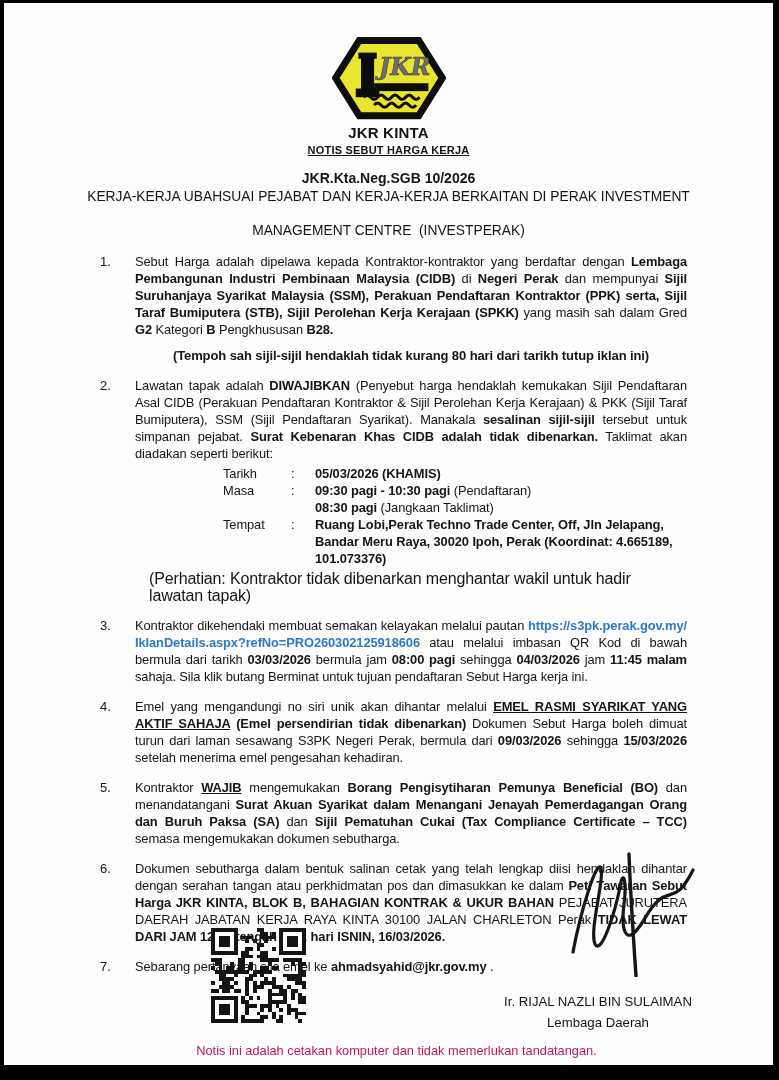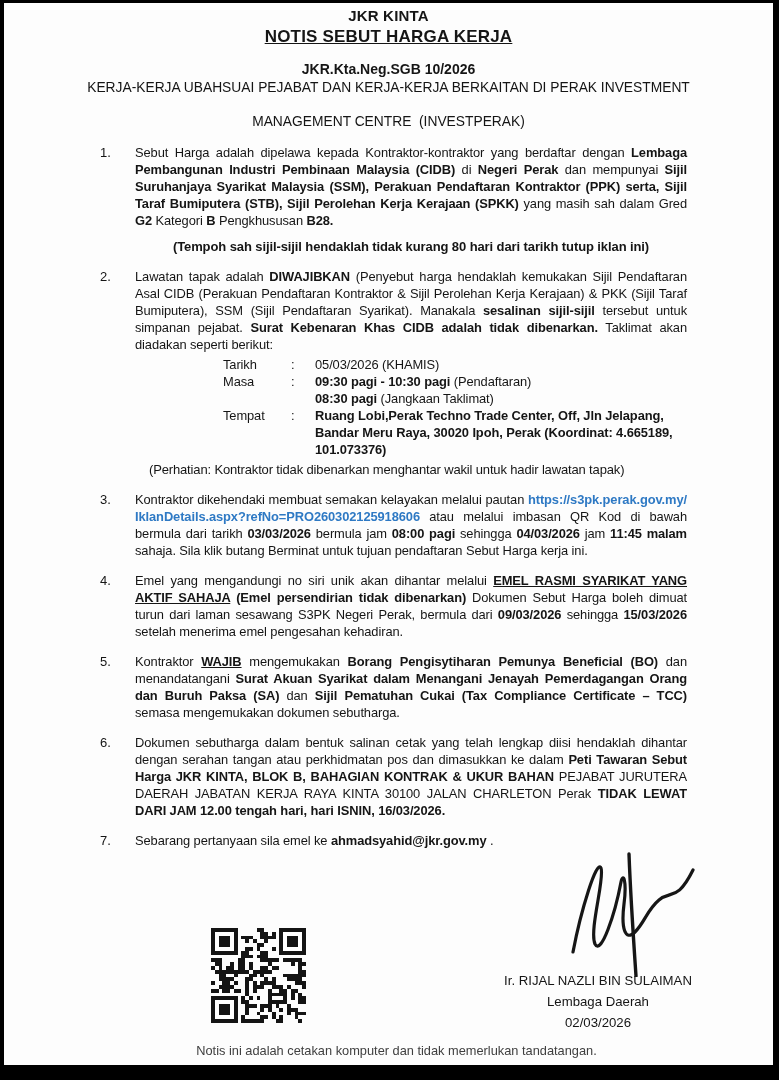--- a/index.html
+++ b/index.html
@@ -7,48 +7,60 @@
     width:779px;height:1080px;background:#000;position:relative;overflow:hidden;
     font-family:"Liberation Sans", sans-serif;
   }
   .page{
     position:absolute;top:3px;left:4px;right:6px;bottom:15px;
     background:#fdfdfd;color:#151515;overflow:hidden;
   }
   
   .logo-wrap{display:flex;justify-content:center;margin-top:33px;}
   .org{ text-align:center;font-size:15px;font-weight:bold;margin-top:4px;letter-spacing:.2px;}
-  .notice{text-align:center;font-size:17px;font-weight:bold;text-decoration:underline;margin-top:3px;letter-spacing:.2px;}
+  .notice{text-align:center;font-size:11px;font-weight:bold;text-decoration:underline;margin-top:3px;letter-spacing:.2px;}
   .refno{ text-align:center;font-size:14px;font-weight:bold;margin-top:14px;}
   .doctitle{text-align:center;font-size:13.8px;font-weight:normal;line-height:18px;margin-top:2px;white-space:pre-wrap;}
   
   .paras{margin-top:13px;}
   .para{display:flex;margin:0 86px 13px 96px;}
   .para .num{width:35px;flex:none;font-size:13px;padding-top:1px;}
   .para .pbody{flex:1;font-size:12.9px;line-height:17px;text-align:justify;letter-spacing:-0.1px;}
   .tempoh{font-weight:bold;text-align:center;margin-top:9px;font-size:13px;letter-spacing:-0.1px;}
   .details{margin:3px 0 0 88px;font-size:12.9px;line-height:17px;}
   .drow{display:flex;}
   .dlabel{width:68px;flex:none;}
   .dcolon{width:24px;flex:none;}
   .dval{flex:1;text-align:left;}
-  .perhatian{margin-top:3px;padding-left:14px;font-size:13px;letter-spacing:-0.15px;text-align:left;}
+  .perhatian{margin-top:3px;padding-left:14px;font-size:16px;letter-spacing:-0.15px;text-align:left;}
   .link{color:#2e79c4;font-weight:bold;word-break:break-all;}
   
   .bottom{position:absolute;left:16px;right:0;bottom:0;height:150px;}
   .qr{position:absolute;left:191px;bottom:42px;width:95px;height:95px;}
   .sig-block{position:absolute;right:45px;bottom:32px;width:260px;text-align:center;font-size:13.2px;line-height:21px;}
   .sig-svg{position:absolute;right:78px;bottom:88px;width:150px;height:125px;pointer-events:none;}
-  .footnote{position:absolute;left:0;right:0;bottom:7px;text-align:center;font-size:12.8px;color:#404040;}
+  .footnote{position:absolute;left:0;right:0;bottom:7px;text-align:center;font-size:12.8px;color:#be185d;}
 </style>
 </head>
 <body>
 
 <div class="page">
 
+  <div class="logo-wrap">
+    <svg width="114" height="84" viewBox="0 0 130 96">
+      <path d="M31,5 L99,5 L126,48 L99,91 L31,91 L4,48 Z" fill="#e9e42e" stroke="#0d0d0d" stroke-width="8"></path>
+      <rect x="33" y="24" width="15" height="44" fill="#0d0d0d"></rect>
+      <rect x="30" y="19" width="21" height="7" fill="#0d0d0d"></rect>
+      <rect x="27" y="60" width="27" height="10" fill="#0d0d0d"></rect>
+      <rect x="48" y="54" width="62" height="9" fill="#0d0d0d"></rect>
+      <text x="83" y="45" text-anchor="middle" font-family="'DejaVu Serif', serif" font-style="italic" font-weight="bold" font-size="27" fill="#6e6e6e" stroke="#3a3a3a" stroke-width="0.6">JKR</text>
+      <path d="M36,70 q4,-5 8,0 q4,5 8,0 q4,-5 8,0 q4,5 8,0 q4,-5 8,0 q4,5 8,0 q4,-5 8,0 q4,5 8,0" fill="none" stroke="#0d0d0d" stroke-width="3.4"></path>
+      <path d="M48,79 q4,-5 8,0 q4,5 8,0 q4,-5 8,0 q4,5 8,0 q4,-5 8,0 q4,5 8,0" fill="none" stroke="#0d0d0d" stroke-width="3.4"></path>
+    </svg>
+  </div>
 
   <div class="org">JKR KINTA</div>
   <div class="notice">NOTIS SEBUT HARGA KERJA</div>
   <div class="refno">JKR.Kta.Neg.SGB 10/2026</div>
   <div class="doctitle">KERJA-KERJA UBAHSUAI PEJABAT DAN KERJA-KERJA BERKAITAN DI PERAK INVESTMENT</div>
   <div class="doctitle" style="margin-top:16px;">MANAGEMENT CENTRE  (INVESTPERAK)</div>
 
   <div class="paras">
 
     <div class="para">
@@ -60,21 +72,21 @@
     </div>
 
     <div class="para">
       <div class="num">2.</div>
       <div class="pbody">
         <span><span>Lawatan tapak adalah </span><span style="font-weight: bold;">DIWAJIBKAN</span><span> (Penyebut harga hendaklah kemukakan Sijil Pendaftaran Asal CIDB (Perakuan Pendaftaran Kontraktor &amp; Sijil Perolehan Kerja Kerajaan) &amp; PKK (Sijil Taraf Bumiputera), SSM (Sijil Pendaftaran Syarikat). Manakala </span><span style="font-weight: bold;">sesalinan sijil-sijil</span><span> tersebut untuk simpanan pejabat. </span><span style="font-weight: bold;">Surat Kebenaran Khas CIDB adalah tidak dibenarkan.</span><span> Taklimat akan diadakan seperti berikut:</span></span>
         <div class="details">
             <div class="drow">
               <div class="dlabel">Tarikh</div>
               <div class="dcolon">:</div>
-              <div class="dval"><span style="font-weight: normal;">05/03/2026 (KHAMIS)</span></div>
+              <div class="dval"><span style="font-weight: bold;">05/03/2026 (KHAMIS)</span></div>
             </div>
             <div class="drow">
               <div class="dlabel">Masa</div>
               <div class="dcolon">:</div>
               <div class="dval"><span style="font-weight: bold;">09:30 pagi - 10:30 pagi</span><span> (Pendaftaran)</span></div>
             </div>
             <div class="drow">
               <div class="dlabel"></div>
               <div class="dcolon"></div>
               <div class="dval"><span style="font-weight: bold;">08:30 pagi</span><span> (Jangkaan Taklimat)</span></div>
@@ -349,19 +361,18 @@
         </svg></div>
 
     <svg class="sig-svg" viewBox="0 0 150 125">
       <path d="M28,100 C36,58 52,6 56,16 C60,26 44,78 50,92 C56,104 70,62 76,30 C78,20 82,28 79,52 C76,76 80,90 90,80 C100,70 102,58 114,48 C126,38 132,50 148,18" fill="none" stroke="#161616" stroke-width="3.2" stroke-linecap="round"></path>
       <path d="M84,2 C85,30 88,80 91,124" fill="none" stroke="#161616" stroke-width="3.4" stroke-linecap="round"></path>
     </svg>
 
     <div class="sig-block">
       <div>Ir. RIJAL NAZLI BIN SULAIMAN</div>
       <div>Lembaga Daerah</div>
-      <div>02/03/2026</div>
     </div>
 
     <div class="footnote">Notis ini adalah cetakan komputer dan tidak memerlukan tandatangan.</div>
   </div>
 
 </div>
 
 </body></html>

